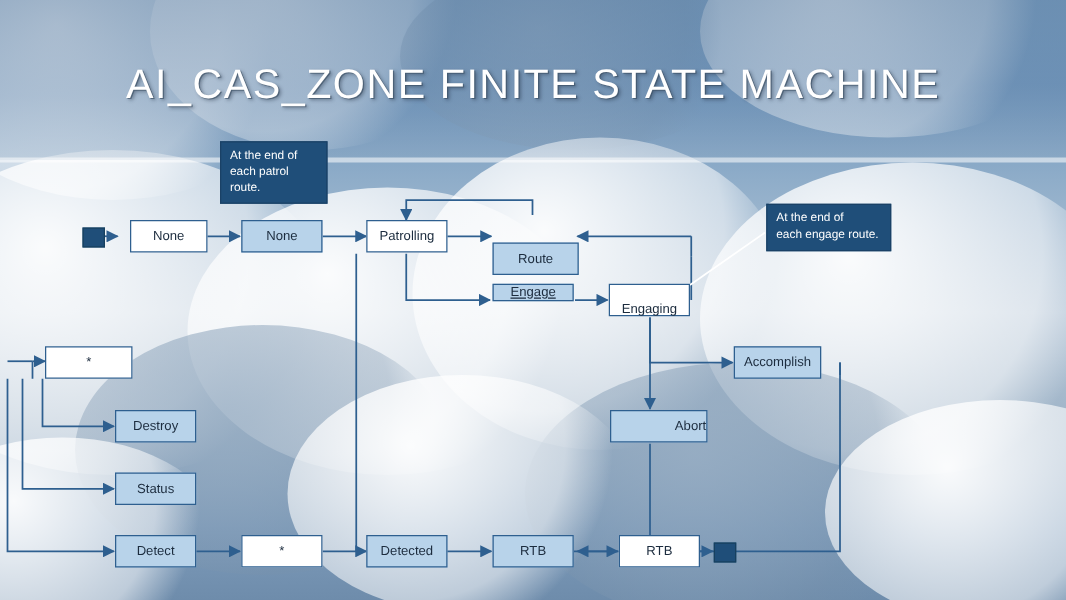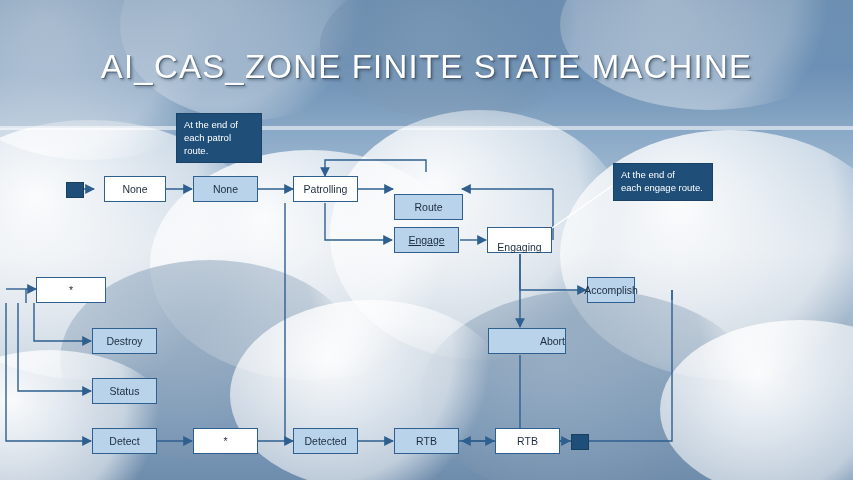--- a/index.html
+++ b/index.html
@@ -212,27 +212,27 @@
   </div>
   <div class="node fill" style="left:193px; top:176px; width:65px; height:26px;">
     <span>None</span>
   </div>
   <div class="node white" style="left:293px; top:176px; width:65px; height:26px;">
     <span>Patrolling</span>
   </div>
   <div class="node fill" style="left:394px; top:194px; width:69px; height:26px;">
     <span>Route</span>
   </div>
-  <div class="node fill" style="left:394px; top:227px; width:65px; height:26px;text-decoration:underline;">
+  <div class="node fill" style="left:394px; top:227px; width:65px; height:14px;text-decoration:underline;">
     <span>Engage</span>
   </div>
   <div class="node white" style="left:487px; top:227px; width:65px; height:26px;align-items:flex-end;">
     <span>Engaging</span>
   </div>
-  <div class="node fill" style="left:587px; top:277px; width:48px; height:26px;justify-content:center;">
+  <div class="node fill" style="left:587px; top:277px; width:70px; height:26px;justify-content:center;">
     <span>Accomplish</span>
   </div>
   <div class="node fill" style="left:488px; top:328px; width:78px; height:26px;justify-content:flex-end;">
     <span>Abort</span>
   </div>
   <div class="node white" style="left:36px; top:277px; width:70px; height:26px;">
     <span>*</span>
   </div>
   <div class="node fill" style="left:92px; top:328px; width:65px; height:26px;">
     <span>Destroy</span>

